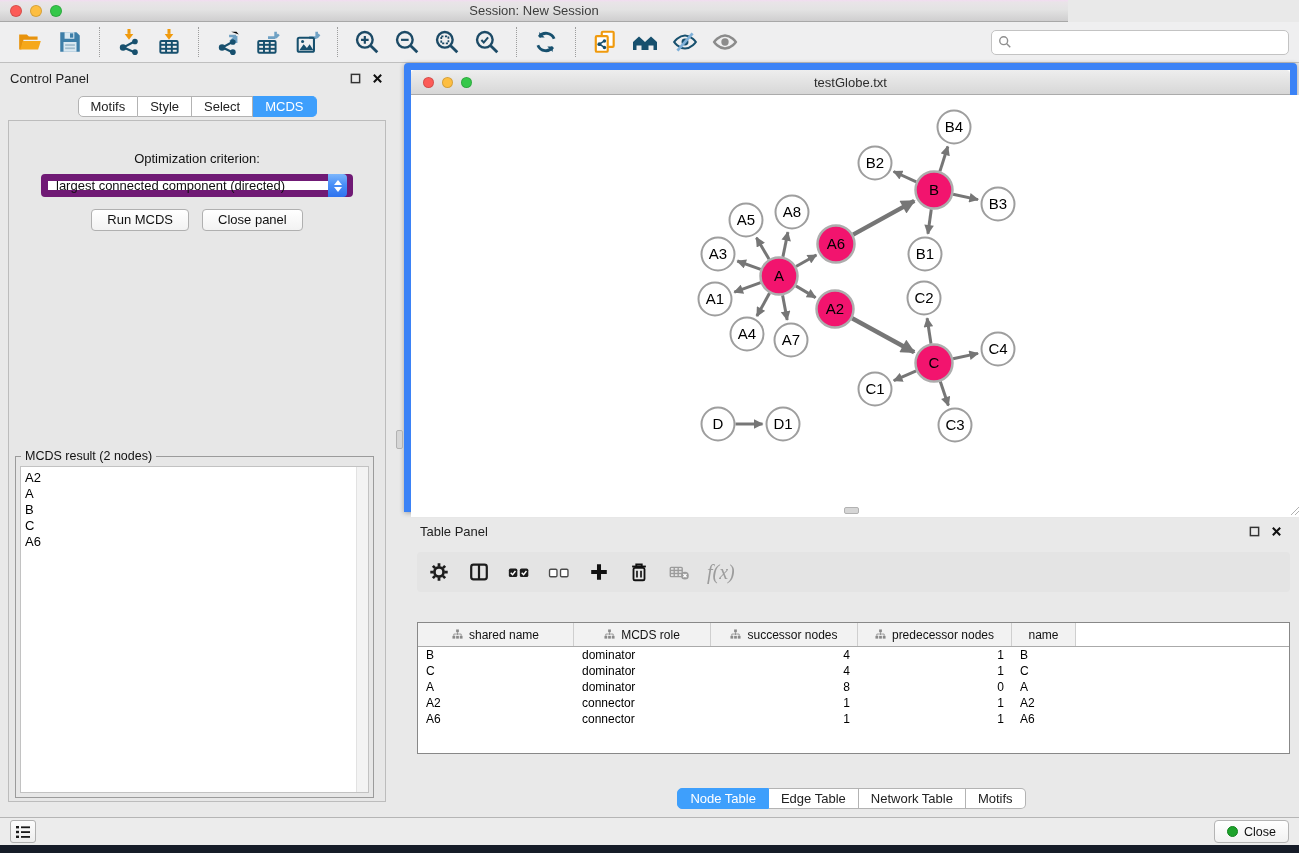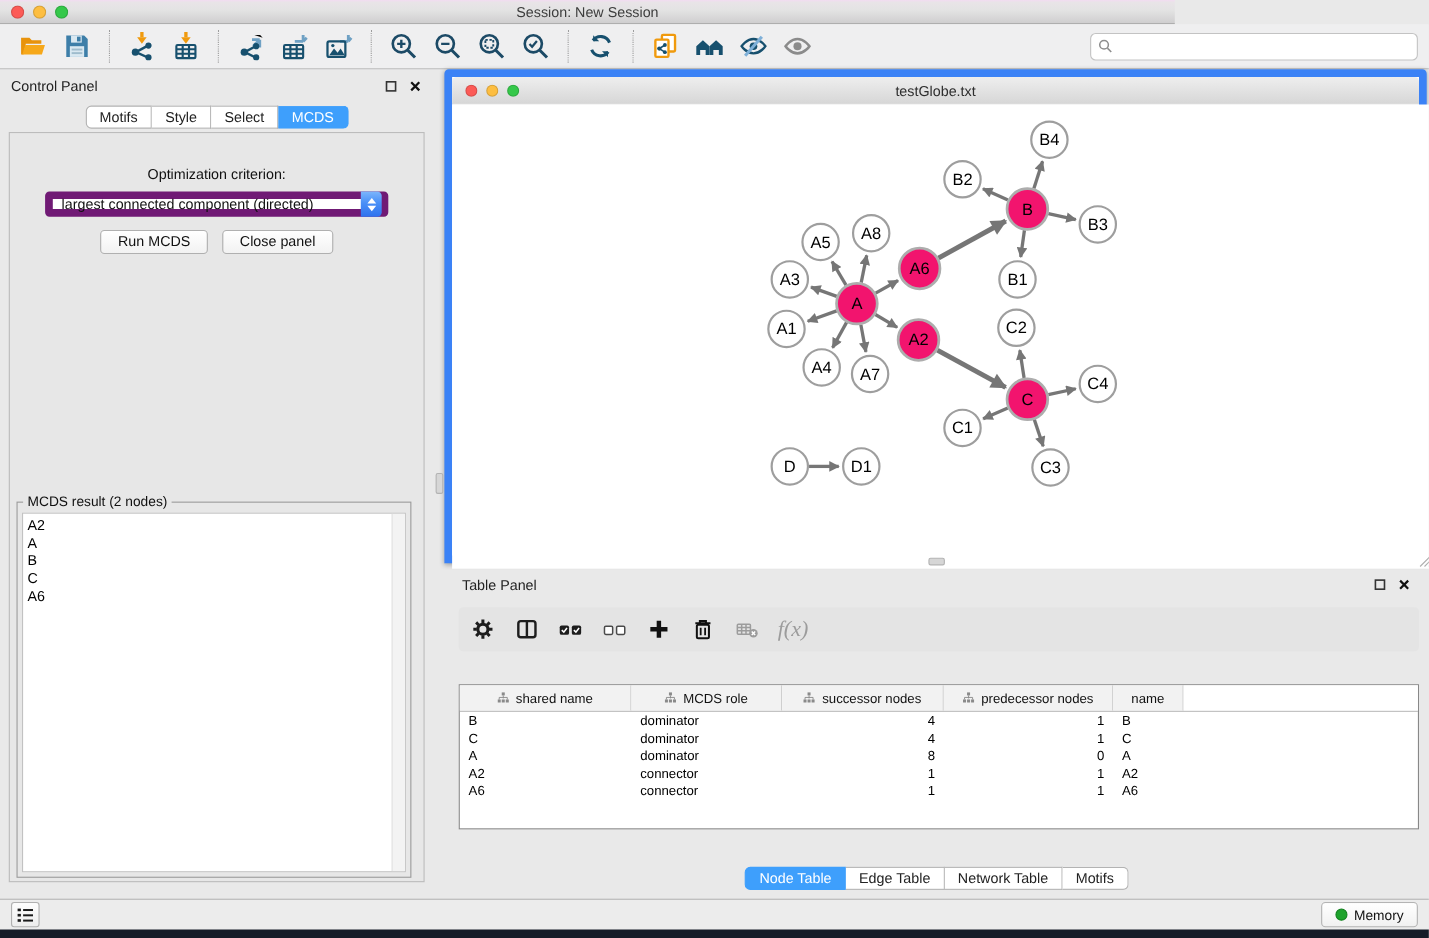--- a/index.html
+++ b/index.html
@@ -601,16 +601,16 @@
           <rect x="6" y="1.4" width="9" height="1.8"></rect>
         <rect x="1" y="5.8" width="3" height="2.4"></rect>
           <rect x="6" y="6.2" width="9" height="1.8"></rect>
         <rect x="1" y="10.6" width="3" height="2.4"></rect>
           <rect x="6" y="11" width="9" height="1.8"></rect>
       </g>
     </svg>
   </button>
   <button class="memory-btn">
     <span class="mem-dot"></span>
-    <span>Memory</span>
+    <span>Close</span>
   </button>
 </div>
 <div class="desktop-strip"></div>
 
 </body></html>

